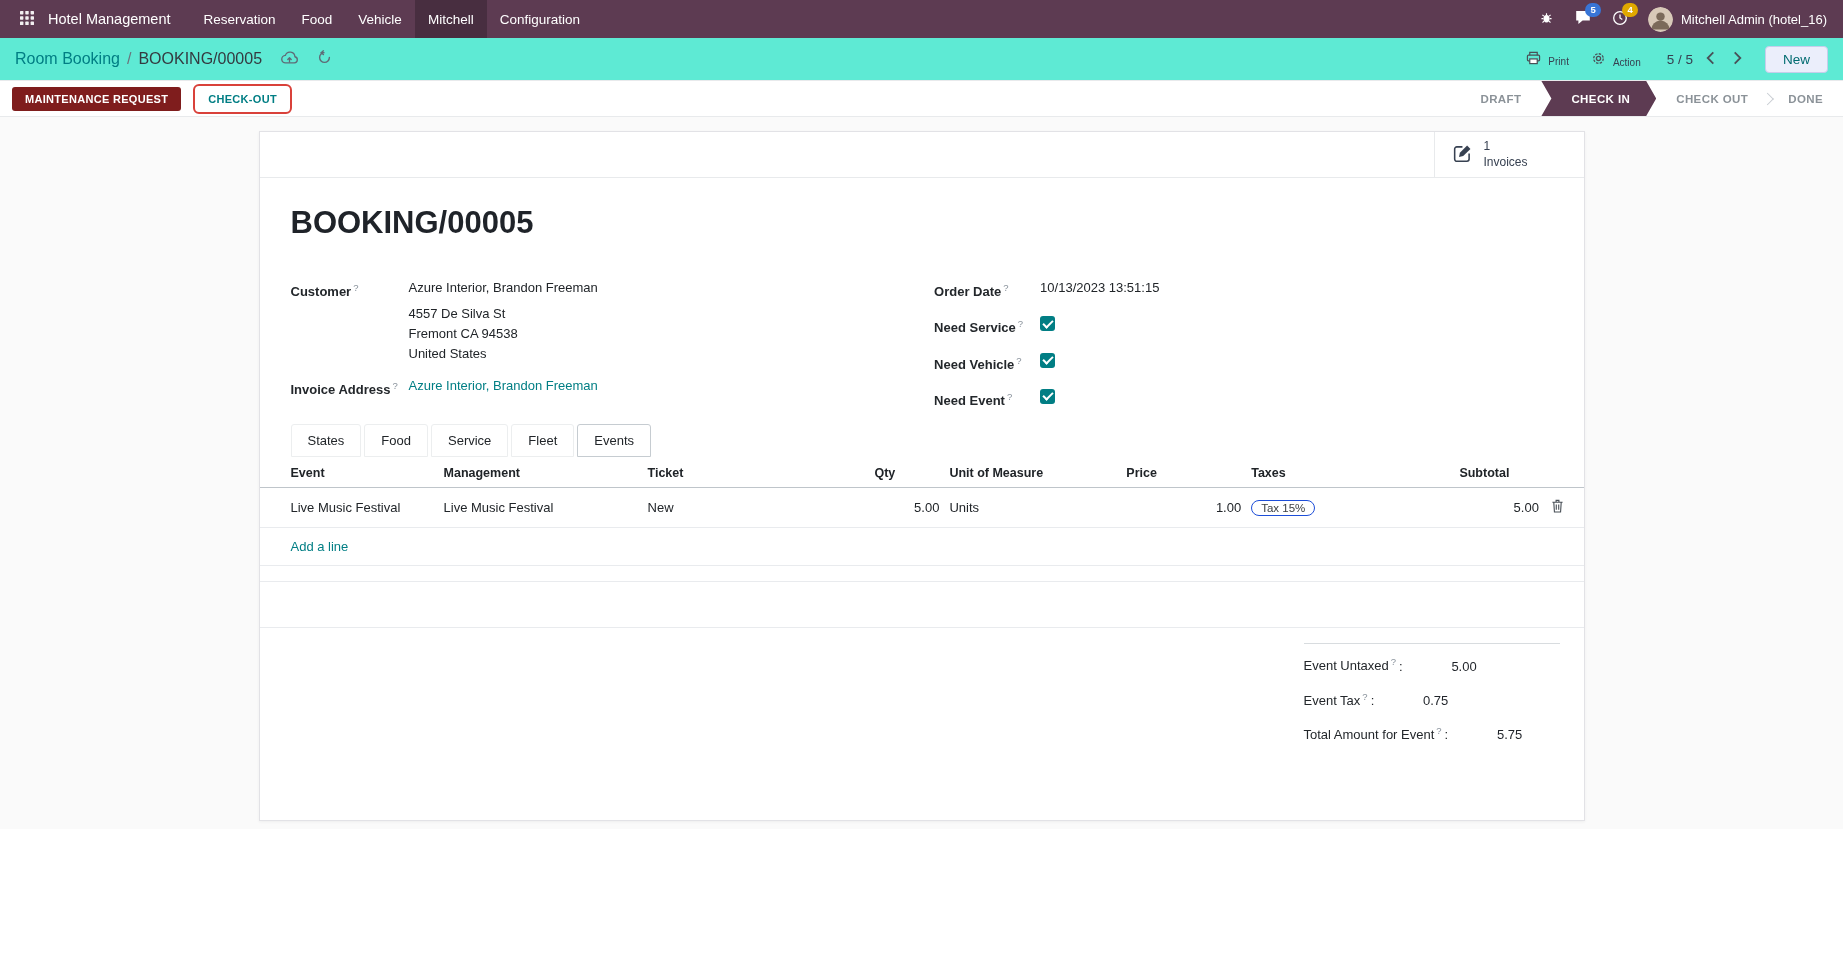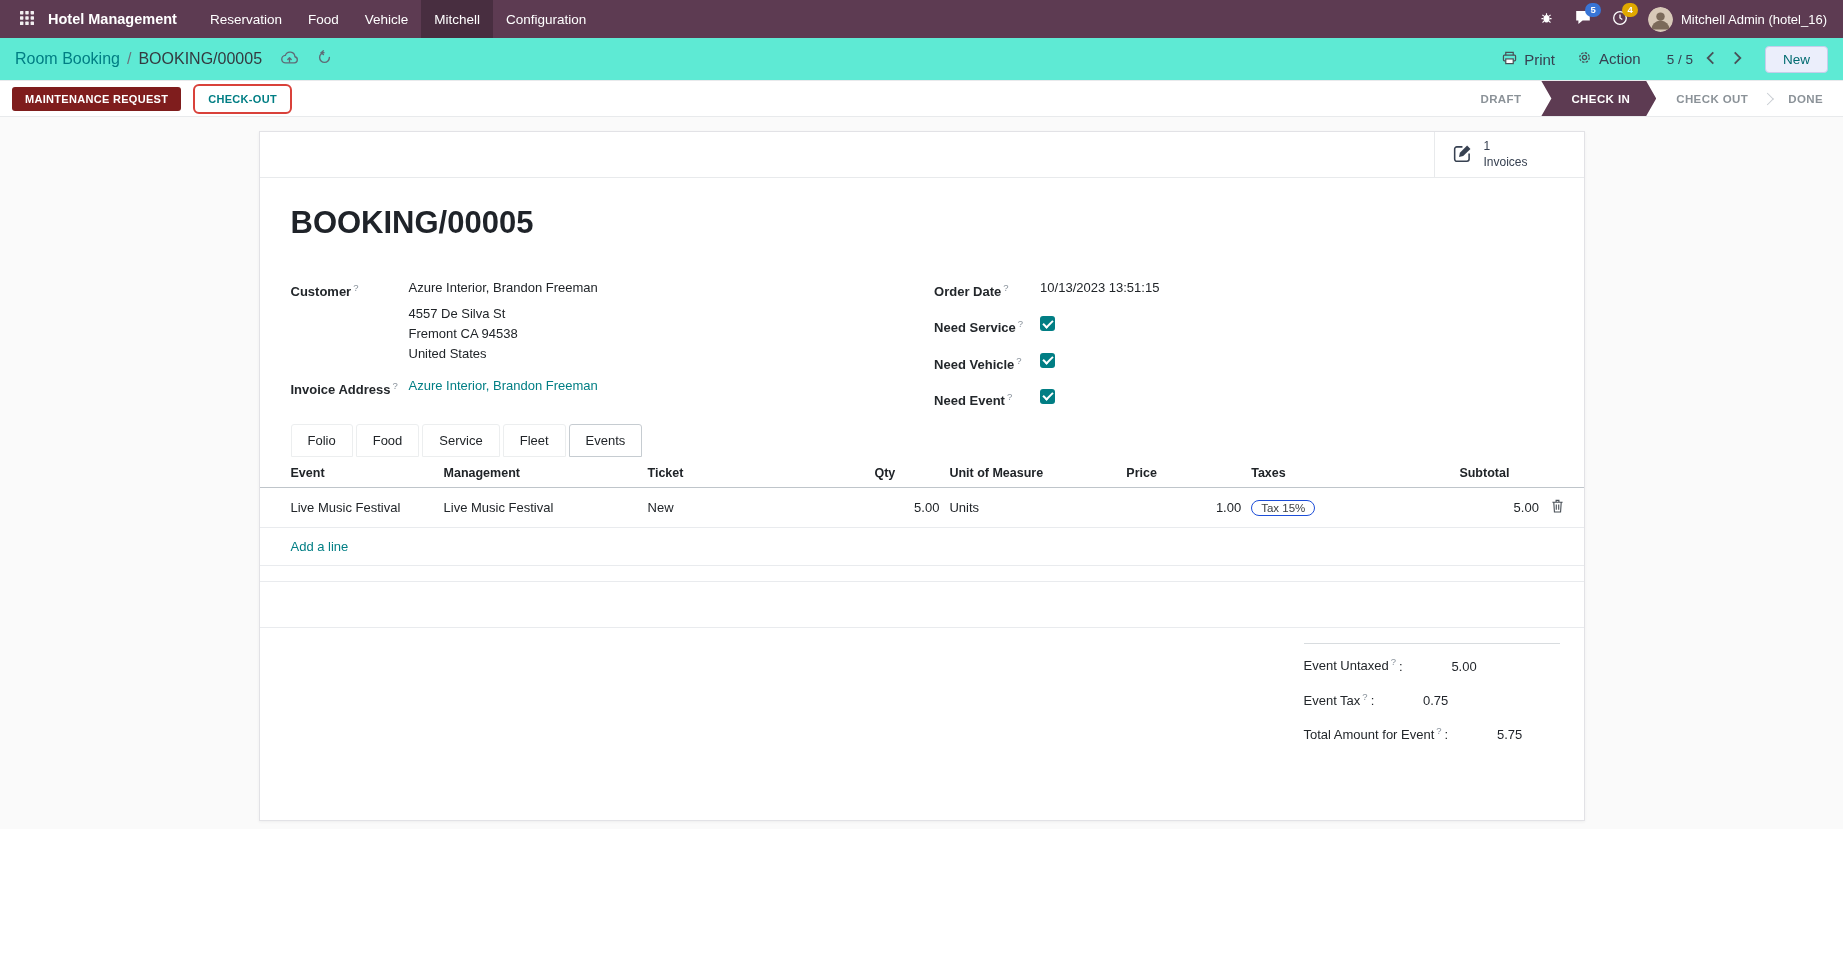--- a/index.html
+++ b/index.html
@@ -7,21 +7,21 @@
   body{
     width:1843px;height:967px;overflow:hidden;background:#fff;
     font-family:"Liberation Sans","DejaVu Sans",sans-serif;font-size:13px;color:#212529;
   }
   button{font:inherit;color:inherit;background:none;border:none;padding:0;cursor:pointer}
   a{text-decoration:none;cursor:pointer}
 
   
   .navbar{height:38px;background:#5d3b52;display:flex;align-items:center;padding:0 12px;color:#fff}
   .apps-btn{width:30px;height:38px;display:flex;align-items:center;justify-content:center;margin-right:6px}
-  .brand{font-weight:700;font-size:14.5px;margin-right:20px;white-space:nowrap}
+  .brand{font-weight:400;font-size:14.5px;margin-right:20px;white-space:nowrap}
   .main-menu{display:flex;align-self:stretch}
   .menu-item{display:flex;align-items:center;padding:0 13px;font-size:13.5px;color:#fff;white-space:nowrap}
   .menu-item.active{background:rgba(0,0,0,.22)}
   .systray{margin-left:auto;display:flex;align-items:center;gap:3px}
   .tray-btn{position:relative;width:34px;height:38px;display:flex;align-items:center;justify-content:center}
   .badge{position:absolute;top:3px;right:-1px;min-width:16px;height:14px;border-radius:8px;
          font-size:9.5px;font-weight:700;line-height:14px;text-align:center;padding:0 4px;color:#fff}
   .badge.blue{background:#3875d7}
   .badge.amber{background:#e0a800}
   .user-btn{display:flex;align-items:center;gap:8px;margin-left:8px;font-size:13px;padding-right:4px}
@@ -29,21 +29,21 @@
 
   
   .control-panel{height:43px;background:#5eead4;border-bottom:1px solid #e8eaec;
                  display:flex;align-items:center;justify-content:space-between;padding:0 15px}
   .cp-left{display:flex;align-items:center}
   .bc-parent{color:#017e84;font-size:16px}
   .bc-sep{color:#6c757d;font-size:16px;margin:0 7px}
   .bc-current{color:#343a40;font-size:16px}
   .icon-btn{margin-left:18px;display:flex;align-items:center}
   .cp-right{display:flex;align-items:center}
-  .text-btn{display:flex;align-items:flex-start;gap:7px;font-size:15px;color:#374151;margin-left:22px}
+  .text-btn{display:flex;align-items:flex-end;gap:7px;font-size:10px;color:#374151;margin-left:22px}
   .pager{font-size:13.5px;color:#374151;margin-left:26px}
   .pager-btn{display:flex;align-items:center;padding:2px 5px;margin-left:8px}
   .new-btn{margin-left:18px;background:#ebeefb;border:1px solid #c6cdeb;color:#016b70;
            font-size:13.5px;padding:5px 17px;border-radius:4px}
 
   
   .statusbar{height:36px;background:#fff;border-bottom:1px solid #e8eaec;
              display:flex;align-items:stretch;justify-content:space-between;padding-left:12px}
   .sb-left{display:flex;align-items:center;gap:16px}
   .btn-primary{background:#7f1d1d;color:#fff;font-size:11px;font-weight:700;letter-spacing:.3px;
@@ -328,21 +328,21 @@
           <div class="frow">
             <span class="flabel">
               <span>Need Event</span><sup class="help">?</sup>
             </span>
             <span class="fvalue"><span class="cb"></span></span>
           </div>
         </div>
       </div>
 
       <div class="tabs">
-        <div class="tab">Folio</div>
+        <div class="tab">States</div>
         <div class="tab">Food</div>
         <div class="tab">Service</div>
         <div class="tab">Fleet</div>
         <div class="tab active">Events</div>
       </div>
     </div>
 
     <table class="o-list">
       <colgroup>
         <col style="width:172px">

